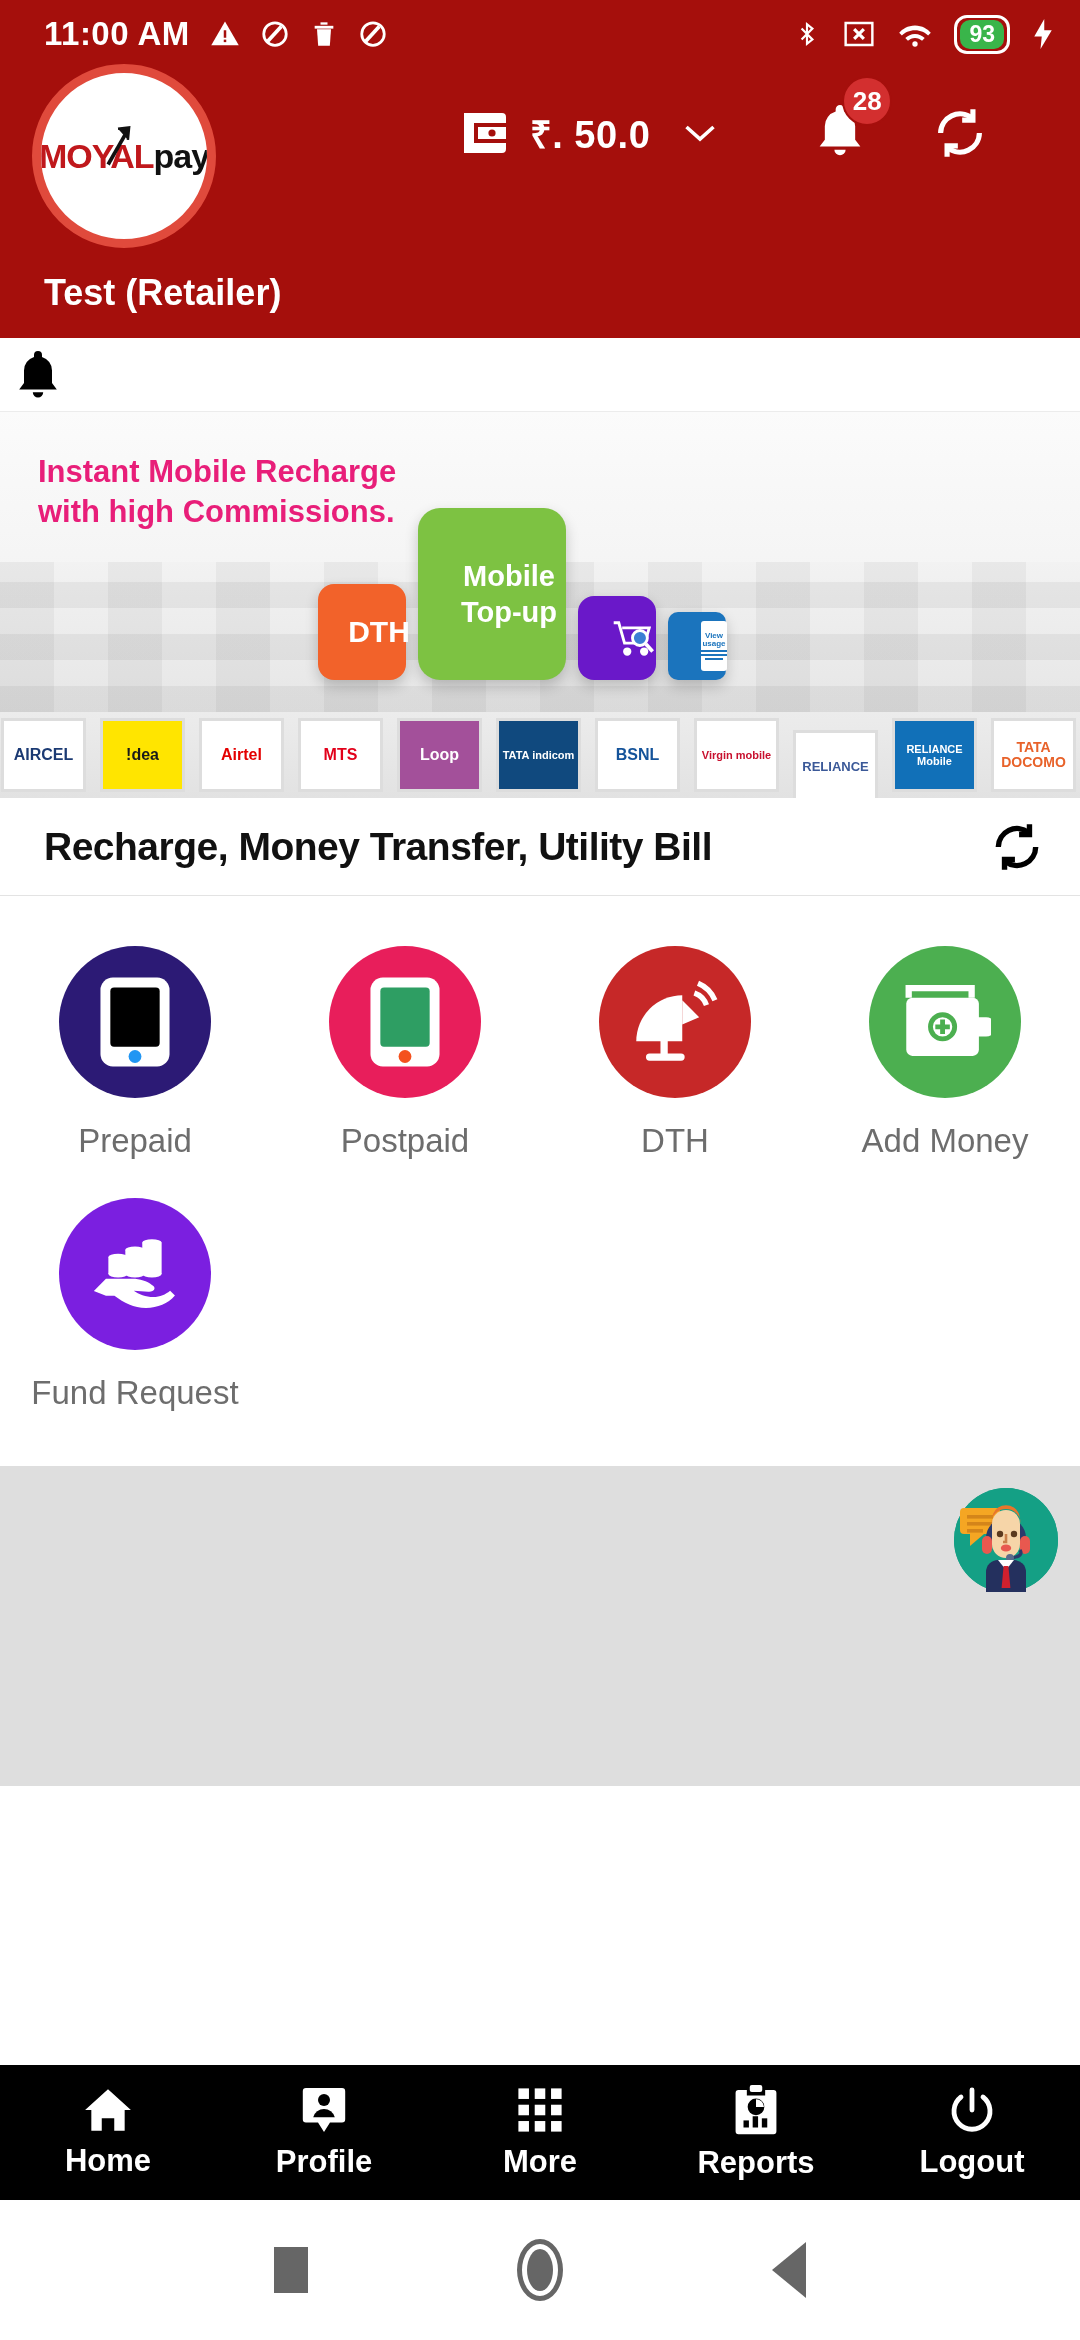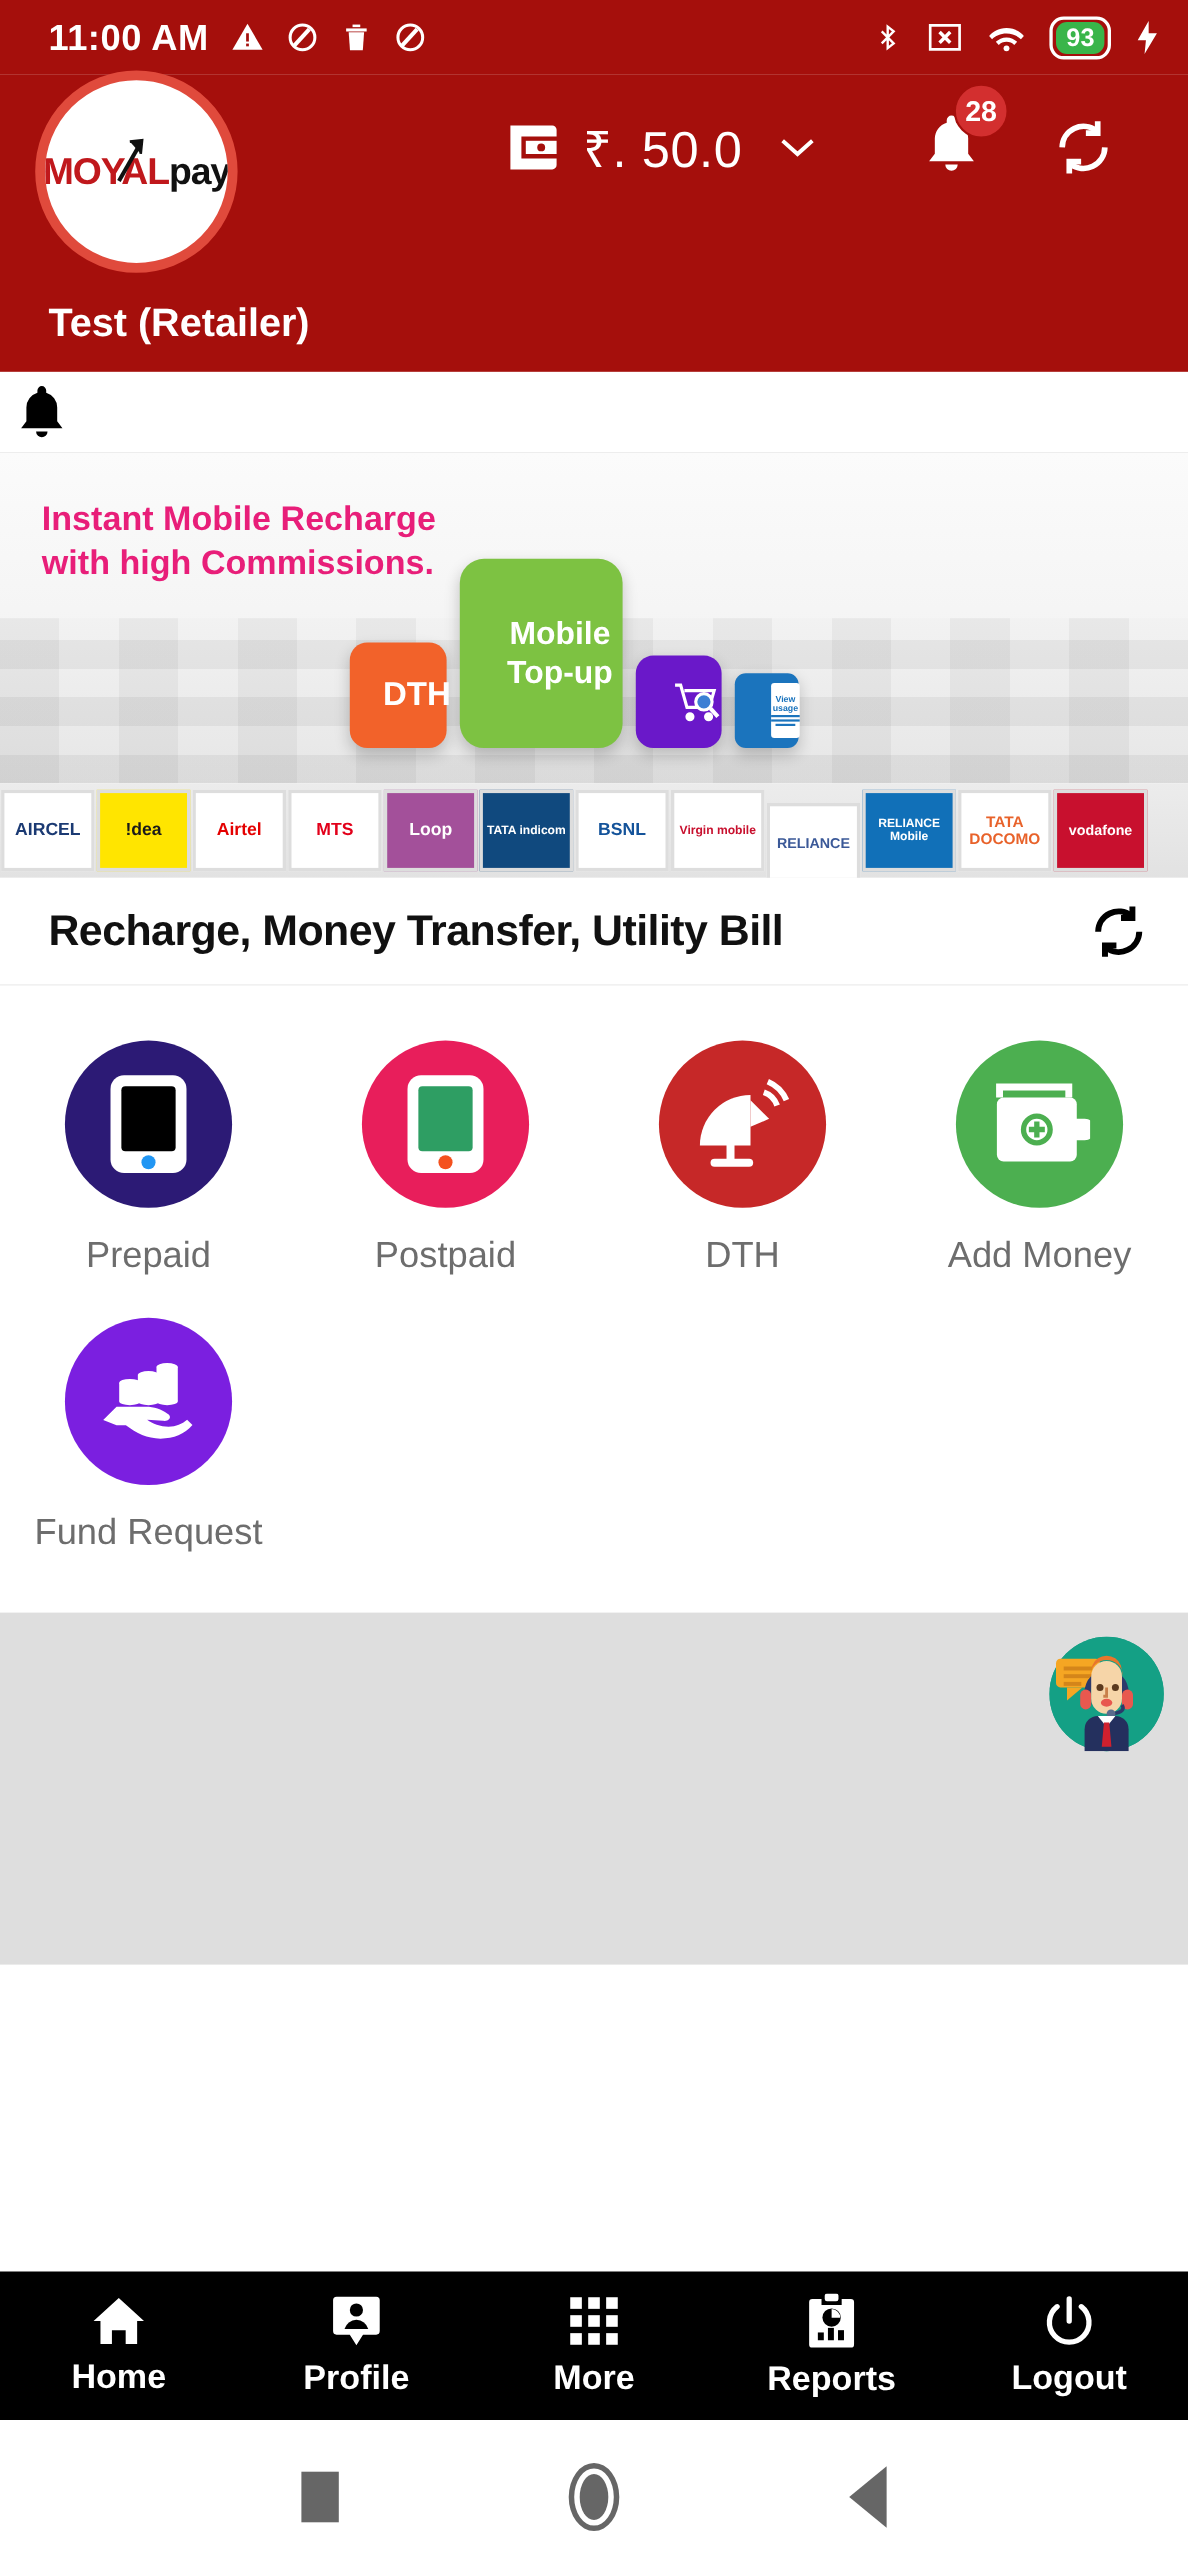--- a/index.html
+++ b/index.html
@@ -42,21 +42,21 @@
   .logo-arrow{
     position:absolute; left:62px; top:-12px; width:34px; height:42px;
   }
 
   .header-right{
     position:absolute; left:460px; top:34px;
     display:flex; align-items:center; gap:0;
     width:600px;
   }
   .wallet-chip{ display:flex; align-items:center; gap:18px; }
-  .wallet-amt{ color:#fff; font-size:46px; font-weight:400; letter-spacing:.5px; }
+  .wallet-amt{ color:#fff; font-size:38px; font-weight:700; letter-spacing:.5px; }
   .chev{ margin-left:14px; }
   .bell-wrap{ position:relative; margin-left:96px; }
   .badge{
     position:absolute; right:-26px; top:-26px;
     min-width:50px; height:50px; border-radius:50%;
     background:#D32F2F; color:#fff;
     font-size:26px; font-weight:bold;
     display:flex; align-items:center; justify-content:center;
     padding:0 6px; border:2px solid #A50F0C;
   }
@@ -100,21 +100,21 @@
     box-shadow:0 6px 14px rgba(0,0,0,.2);
     padding-left:34px;
   }
   .tile-dth{ width:88px; height:96px; background:#F2622A; font-size:30px; }
   .tile-topup{ width:148px; height:172px; background:#7DC242; font-size:29px; line-height:1.25; border-radius:22px; }
   .tile-cart{ width:78px; height:84px; background:#6A18C9; }
   .tile-usage{ width:58px; height:68px; background:#1B74BD; border-radius:10px; }
 
   
   .ops{
-    height:86px; display:flex; align-items:center; gap:0;
+    height:86px; display:flex; align-items:center; gap:12px;
     background:linear-gradient(180deg,#ececec,#e2e2e2);
     overflow:hidden;
   }
   .op{
     width:85px; height:74px; margin:0 1px; flex:0 0 auto;
     display:flex; align-items:center; justify-content:center;
     background:#fff; font-size:16px; font-weight:bold;
     border:3px solid #ddd;
   }
 

